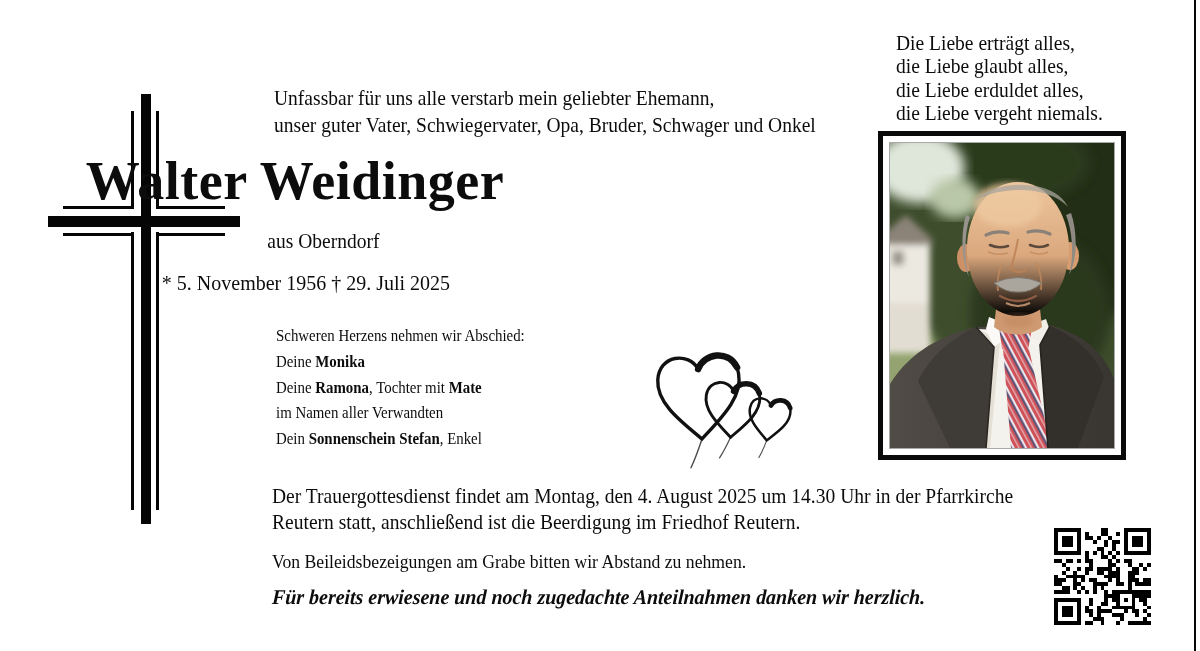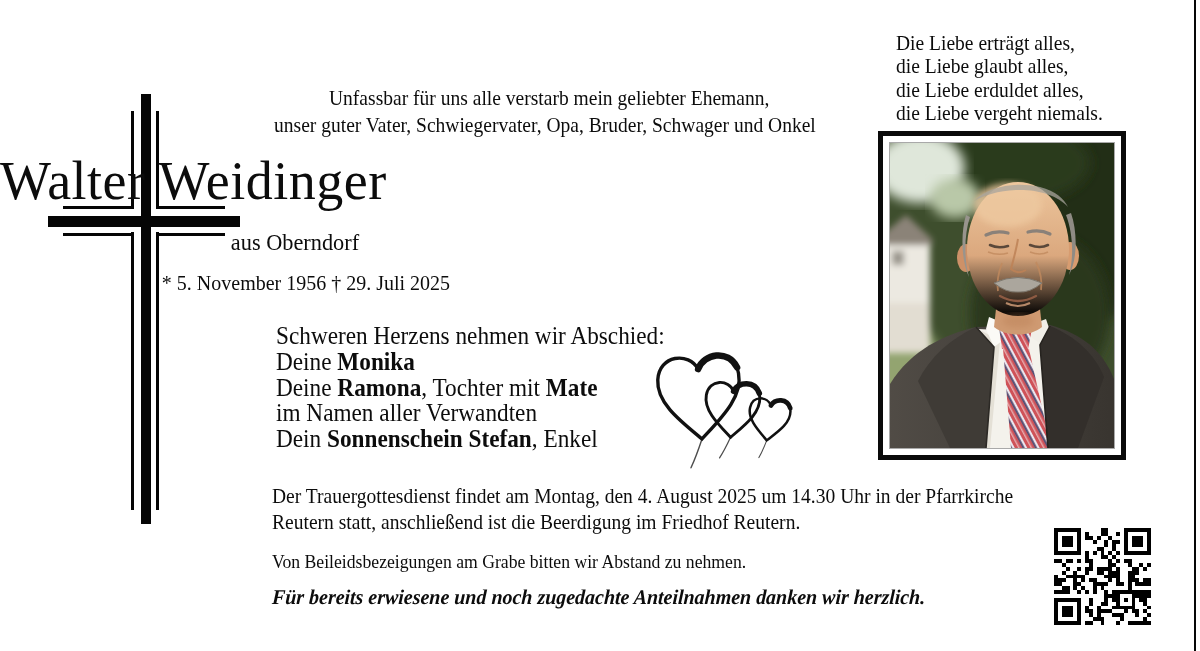--- a/index.html
+++ b/index.html
@@ -8,25 +8,25 @@
         font-family:"Liberation Serif","DejaVu Serif",serif;color:#0c0c0c;}
   .abs{position:absolute;}
   .cx{transform:scaleX(.93);transform-origin:0 50%;display:inline-block;white-space:nowrap;}
   .cxc{transform:scaleX(.93);transform-origin:50% 50%;display:inline-block;white-space:nowrap;}
 
   
   #cross{left:48px;top:94px;width:192px;height:430px;}
   .cr{position:absolute;background:#050505;}
 
   
-  #intro{left:274px;top:85px;font-size:21px;line-height:27px;text-align:center;}
-  #name-line{position:absolute;top:152px;width:590px;font-size:54px;line-height:58px;letter-spacing:.5px;}
-  #origin-line{position:absolute;top:229px;width:590px;text-align:center;font-size:24px;}
+  #intro{left:274px;top:85px;font-size:21px;line-height:27px;}
+  #name-line{position:absolute;top:152px;width:590px;text-align:center;font-size:54px;line-height:58px;letter-spacing:.5px;font-weight:bold;}
+  #origin-line{position:absolute;top:229px;width:590px;text-align:center;font-size:21px;padding-left:28px;}
   #dates-line{position:absolute;top:246px;width:590px;text-align:center;font-size:21.5px;white-space:pre;}
-  #farewell{left:276px;top:323px;font-size:25px;line-height:25.8px;}
+  #farewell{left:276px;top:323px;font-size:16px;line-height:25.8px;}
   #farewell b{font-weight:bold;}
   #poem{left:896px;top:32px;font-size:21px;line-height:23.4px;}
   #service{left:272px;top:483px;font-size:21px;line-height:26.3px;}
   #condolence{left:272px;top:551px;font-size:19px;}
   #thanks{left:272px;top:585px;font-size:21px;font-weight:bold;font-style:italic;}
   #thanks .cx{transform:scaleX(.95) skewX(-3deg);}
 
   
   #photo-frame{left:878px;top:131px;border:5px solid #0a0a0a;background:#ffffff;padding:6px;}
   #photo-inner{border:1px solid #a9a9a9;width:224px;height:305px;overflow:hidden;background:#3c4c2c;}

